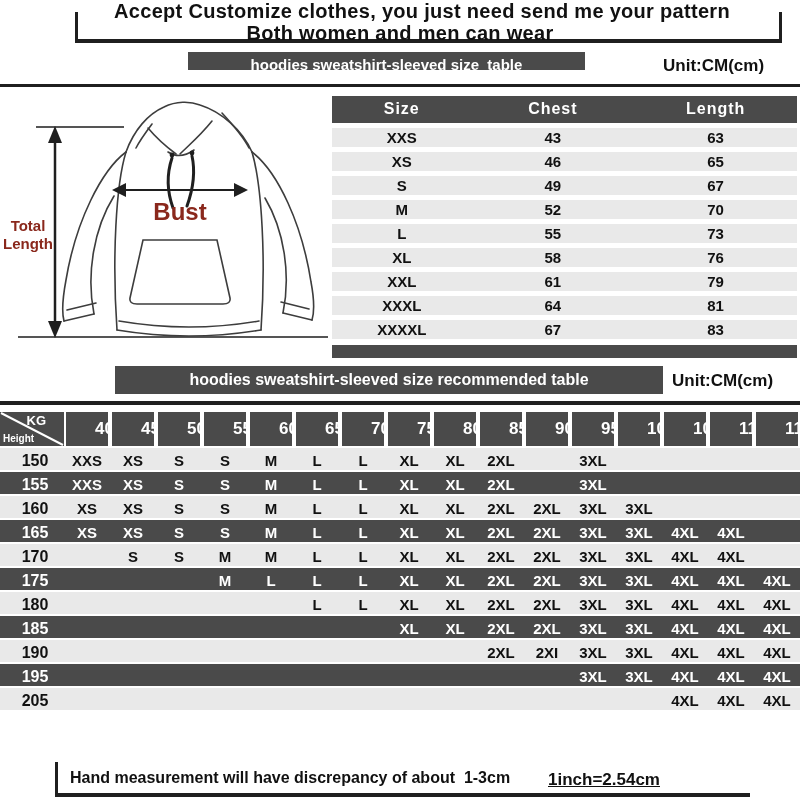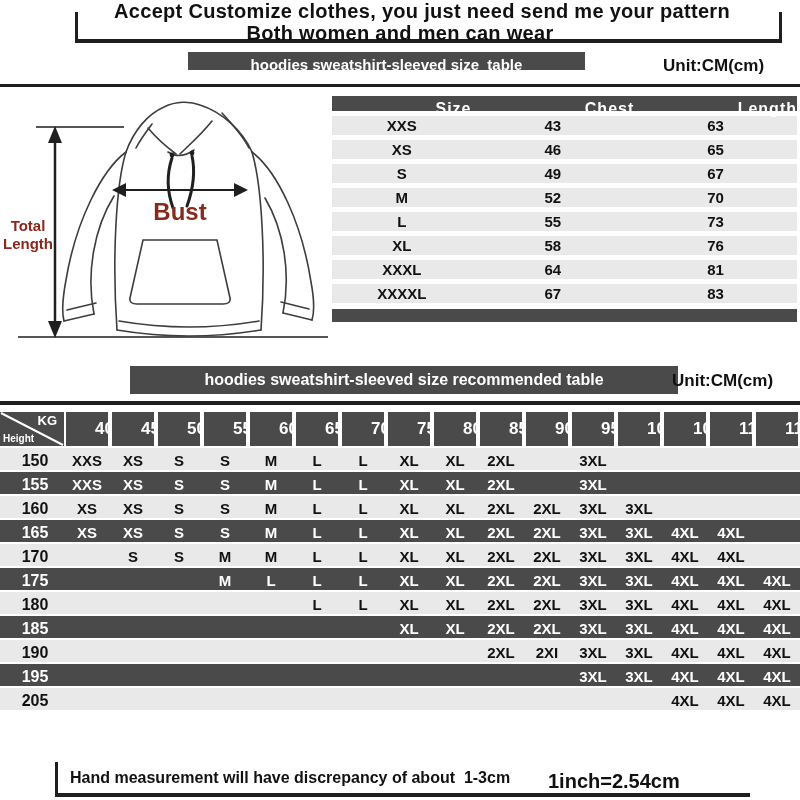--- a/index.html
+++ b/index.html
@@ -20,54 +20,54 @@
     border-right:3px solid var(--c-line);
     border-bottom:4px solid var(--c-line);
   }
   .title-line { left:0; width:800px; text-align:center; font-weight:800; font-size:20px; letter-spacing:.3px; white-space:pre; }
   .title-line.l1 { top:0px;padding-left:44px; }
   .title-line.l2 { top:22px; }
 
   
   .banner { background:var(--c-dark); color:#fff; font-weight:700; text-align:center; white-space:pre; }
   .banner1 { left:188px; top:52px; width:397px; height:18px; font-size:15px; line-height:26px; }
-  .banner2 { left:115px; top:366px; width:548px; height:28px; font-size:16px; line-height:28px;margin-left:15px; }
+  .banner2 { left:115px; top:366px; width:548px; height:28px; font-size:16px; line-height:28px; }
   .unit { font-weight:800; font-size:17px; white-space:pre; }
   .unit1 { left:663px; top:56px; }
   .unit2 { left:672px; top:371px; }
   .divider { left:0; width:800px; background:var(--c-line); }
   .divider1 { top:84px; height:3px; }
   .divider2 { top:401px; height:4px; }
 
   
   .size-table { left:332px; top:96px; width:465px; }
   .st-grid { display:grid; grid-template-columns:30% 35% 35%; }
-  .st-header { background:var(--c-dark); color:#fff; height:15px; line-height:25px; font-size:16px; font-weight:700; letter-spacing:1px; text-align:right; }
+  .st-header { background:var(--c-dark); color:#fff; height:27px; line-height:25px; font-size:16px; font-weight:700; letter-spacing:1px; text-align:center; }
   .st-row { background:var(--c-light); height:19px; line-height:19px; margin-top:5px; font-size:15px; font-weight:700; text-align:center; }
   .st-footer { background:var(--c-dark); height:13px; margin-top:6px; }
 
   
   .matrix { left:0; top:412px; width:800px; }
   .mx-grid { display:grid; grid-template-columns:64px repeat(16, 46px); }
   .mx-header { height:34px; }
   .mx-corner { position:relative; background:var(--c-dark); color:#fff; }
-  .mx-corner .kg { position:absolute; top:1px; right:7px; font-size:13px; font-weight:700; }
+  .mx-corner .kg { position:absolute; top:1px; right:18px; font-size:13px; font-weight:700; }
   .mx-corner .ht { position:absolute; bottom:2px; left:3px; font-size:10px; font-weight:700; }
   .mx-wcell { background:var(--c-dark); color:#fff; margin:0 2px; font-size:17px; font-weight:700; text-align:center; line-height:34px;padding-left:29px; }
   .mx-row { height:22px; margin-top:2px; font-weight:700; }
   .mx-row.light { background:var(--c-light); color:#111; }
   .mx-row.dark  { background:var(--c-dark); color:#fff; }
   .mx-hcell { font-size:16px; text-align:center; line-height:26px; padding-left:6px; }
   .mx-cell { font-size:15px; text-align:center; line-height:26px; }
 
   
   .foot-vline { left:55px; top:762px; width:3px; height:35px; background:var(--c-line); }
   .foot-hline { left:55px; top:793px; width:695px; height:4px; background:var(--c-line); }
   .foot-note { left:70px; top:769px; font-size:16px; font-weight:700; white-space:pre; }
-  .foot-conv { left:548px; top:770px; font-size:20px; font-weight:800; white-space:pre; }
+  .foot-conv { left:548px; top:770px; font-size:17px; font-weight:800; white-space:pre;text-decoration:underline; }
 </style>
 </head>
 <body>
 
 <div class="abs title-bracket"></div>
 <div class="abs title-line l1">Accept Customize clothes, you just need send me your pattern</div>
 <div class="abs title-line l2">Both women and men can wear</div>
 
 <div class="abs banner banner1">hoodies sweatshirt-sleeved size  table</div>
 <div class="abs unit unit1">Unit:CM(cm)</div>
@@ -158,20 +158,25 @@
       </div>
       <div class="st-grid st-row">
         <span>L</span>
         <span>55</span>
         <span>73</span>
       </div>
       <div class="st-grid st-row">
         <span>XL</span>
         <span>58</span>
         <span>76</span>
+      </div>
+      <div class="st-grid st-row">
+        <span>XXL</span>
+        <span>61</span>
+        <span>79</span>
       </div>
       <div class="st-grid st-row">
         <span>XXXL</span>
         <span>64</span>
         <span>81</span>
       </div>
       <div class="st-grid st-row">
         <span>XXXXL</span>
         <span>67</span>
         <span>83</span>

